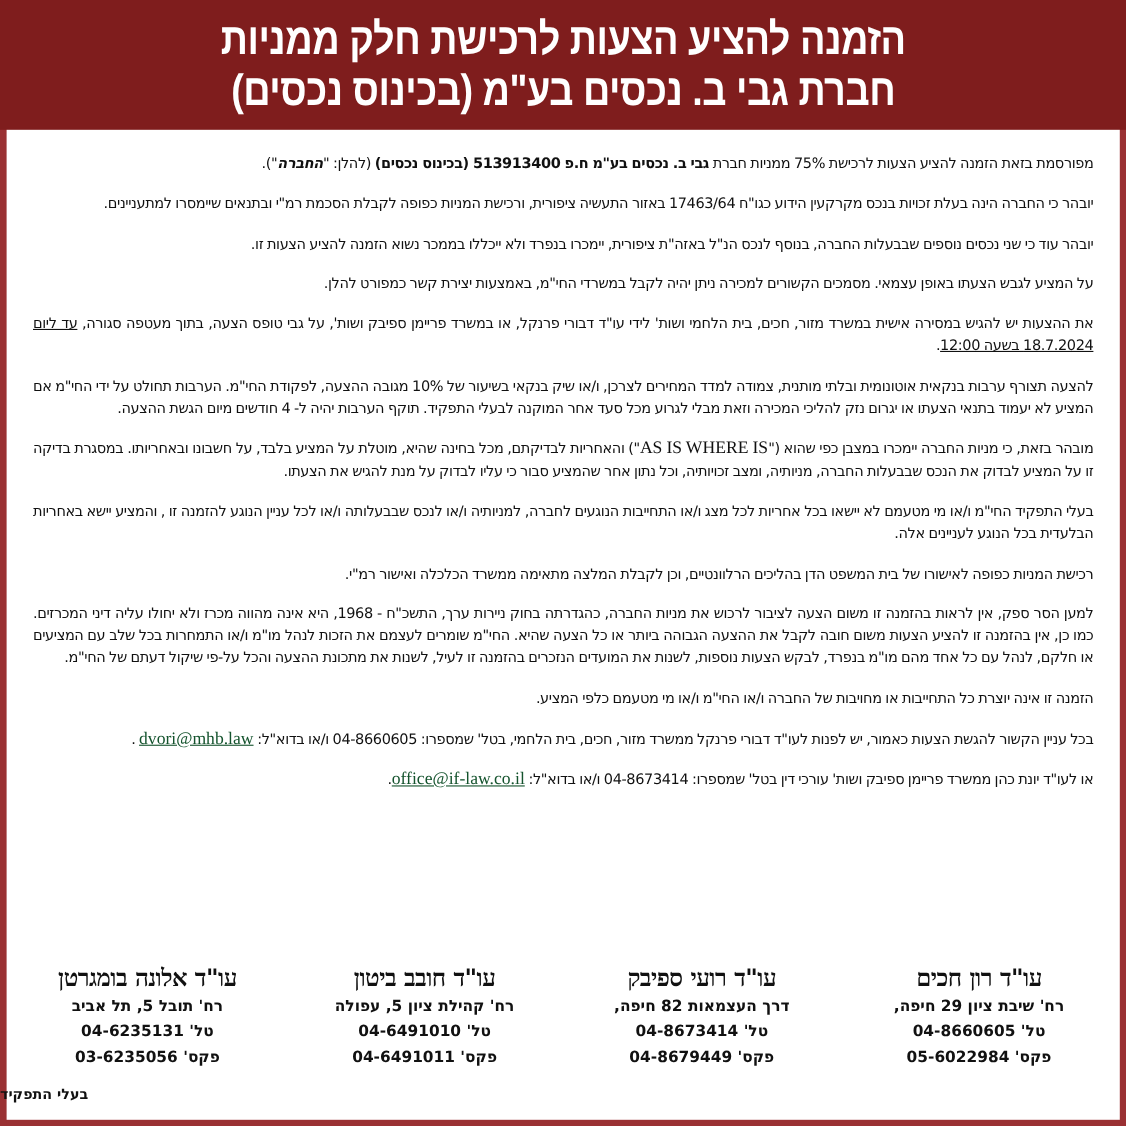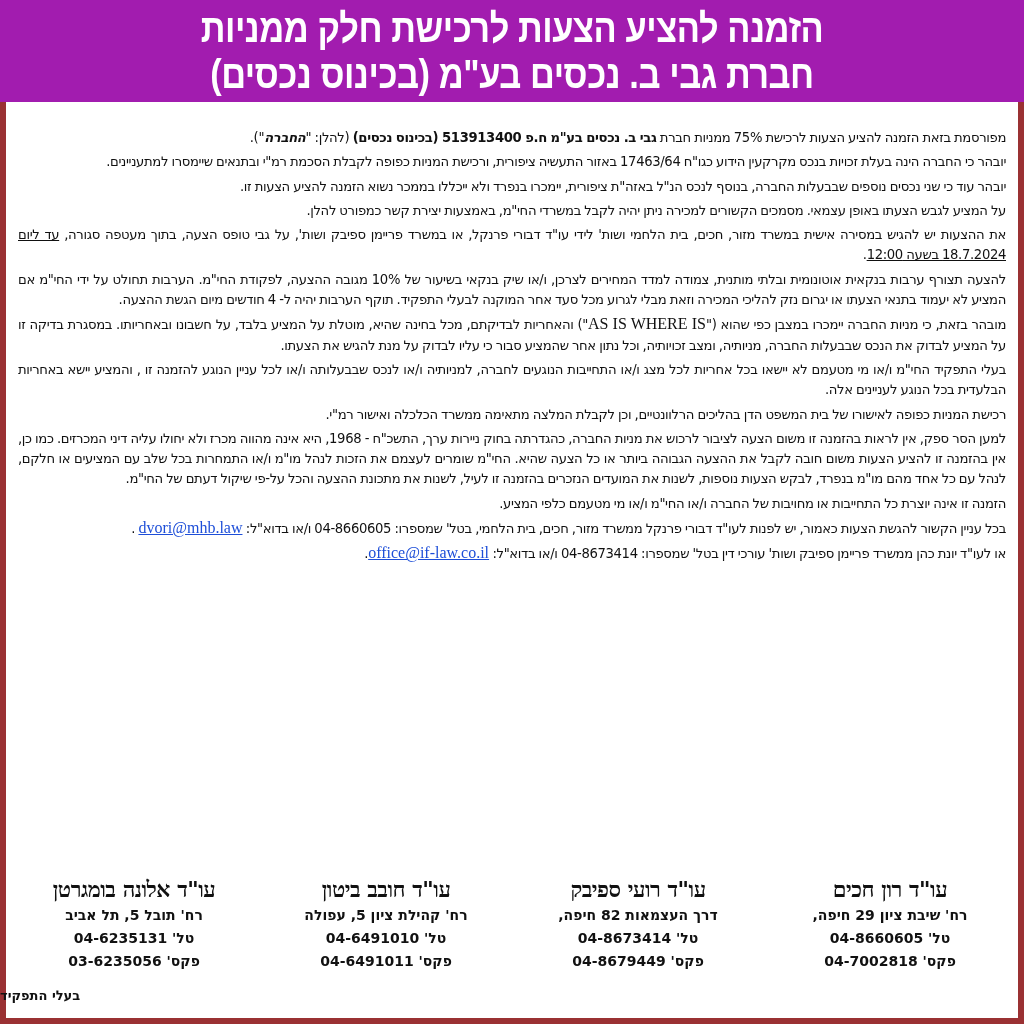--- a/index.html
+++ b/index.html
@@ -8,22 +8,22 @@
       font-family: "DejaVu Sans", sans-serif;
       color: #111;
       direction: rtl;
     }
     .frame {
       position: absolute; left: 0; top: 0; width: 1024px; height: 1024px;
       border: 6px solid #9a3133;
       border-top: none;
     }
     .banner {
-      position: absolute; left: 0; top: 0; width: 1024px; height: 102px;
-      background: #a21caf;
+      position: absolute; left: 0; top: 0; width: 1024px; height: 118px;
+      background: #7f1d1d;
       display: flex; flex-direction: column; align-items: center; justify-content: center;
     }
     .banner .line {
       color: #ffffff;
       font-family: "Liberation Sans", sans-serif;
       font-weight: bold;
       font-size: 40px;
       line-height: 46px;
       letter-spacing: -0.5px;
       transform: scaleX(0.86);
@@ -32,26 +32,26 @@
     .body-text {
       position: absolute; left: 14px; right: 14px; top: 124px;
       font-family: "DejaVu Sans", sans-serif;
       font-size: 13.2px;
       line-height: 20.3px;
       text-align: justify;
       text-align-last: right;
       letter-spacing: -0.35px;
       word-spacing: -0.5px;
     }
-    .body-text p { margin: 4px; }
+    .body-text p { margin: 16px; }
     .b { font-weight: bold; }
     .bi { font-weight: bold; font-style: italic; }
     .u { text-decoration: underline; }
     .latin { font-family: "Liberation Serif", serif; font-size: 16px; letter-spacing: 0; }
-    .link { font-family: "Liberation Serif", serif; font-size: 16px; text-decoration: underline; color: #1d4ed8; letter-spacing: 0; }
+    .link { font-family: "Liberation Serif", serif; font-size: 16px; text-decoration: underline; color: #14532d; letter-spacing: 0; }
     .sigs {
       position: absolute; left: 14px; right: 14px; top: 874px; height: 110px;
       display: flex; flex-direction: row; justify-content: space-between;
     }
     .sig {
       width: 240px; text-align: center;
       font-family: "DejaVu Sans", sans-serif;
       font-weight: bold;
     }
     .sig .name { font-size: 22px; line-height: 30px; font-family: "DejaVu Serif", serif; font-weight: bold; letter-spacing: -0.5px; }
@@ -96,21 +96,21 @@
   <p>
     <span>או לעו"ד יונת כהן ממשרד פריימן ספיבק ושות' עורכי דין בטל' שמספרו: 04-8673414 ו/או בדוא"ל: </span><a class="link">office@if-law.co.il</a><span>.</span>
   </p>
 </div>
 
 <div class="sigs">
   <div class="sig">
     <div class="name">עו"ד רון חכים</div>
     <div class="addr">רח' שיבת ציון 29 חיפה,</div>
     <div class="tel">טל' 04-8660605</div>
-    <div class="fax">פקס' 04-7002818</div>
+    <div class="fax">פקס' 05-6022984</div>
   </div>
   <div class="sig">
     <div class="name">עו"ד רועי ספיבק</div>
     <div class="addr">דרך העצמאות 82 חיפה,</div>
     <div class="tel">טל' 04-8673414</div>
     <div class="fax">פקס' 04-8679449</div>
   </div>
   <div class="sig">
     <div class="name">עו"ד חובב ביטון</div>
     <div class="addr">רח' קהילת ציון 5, עפולה</div>

